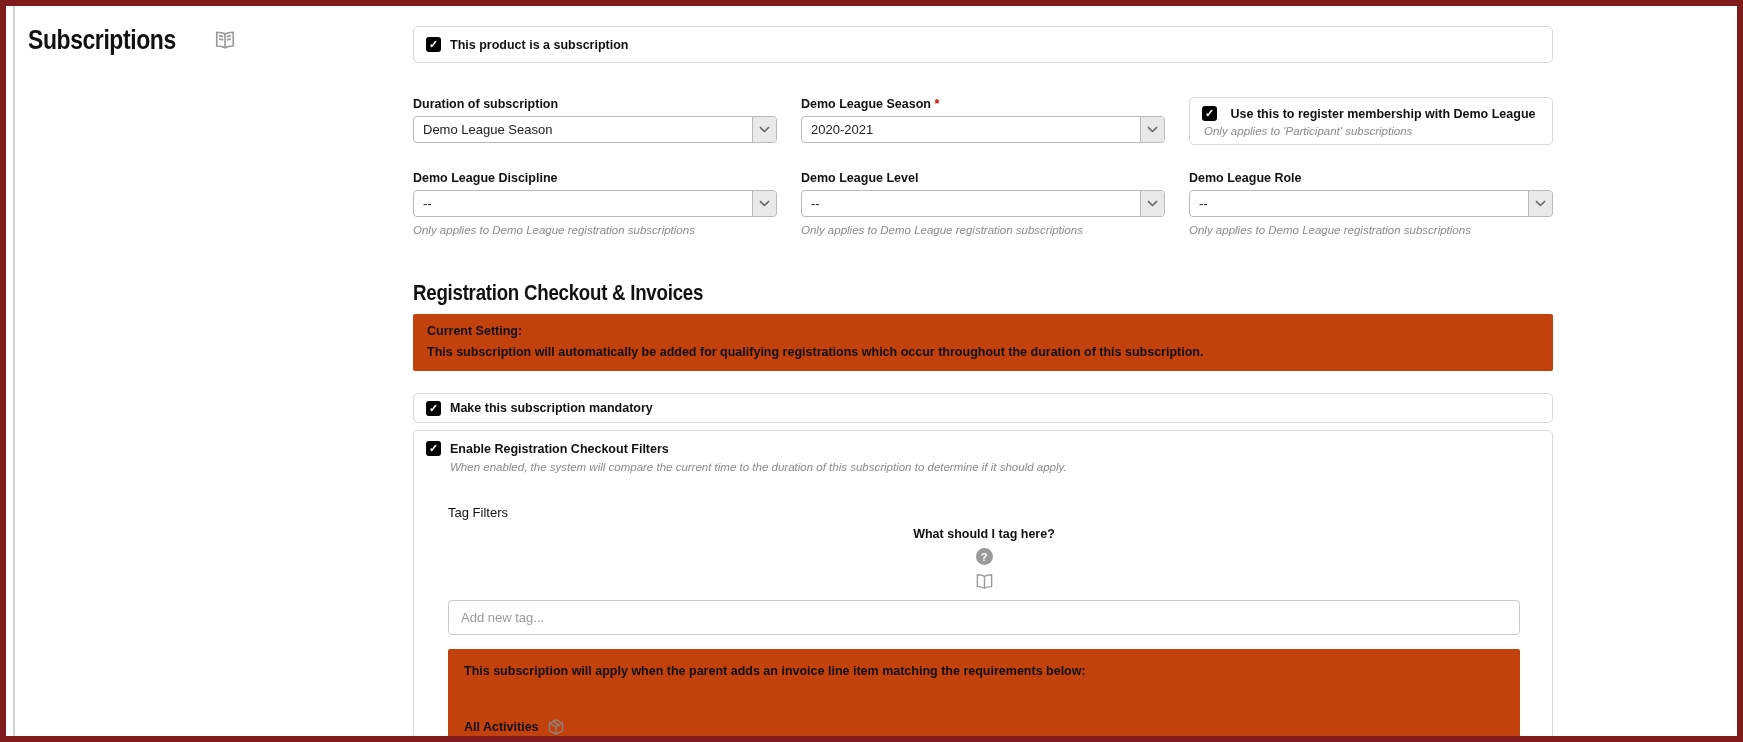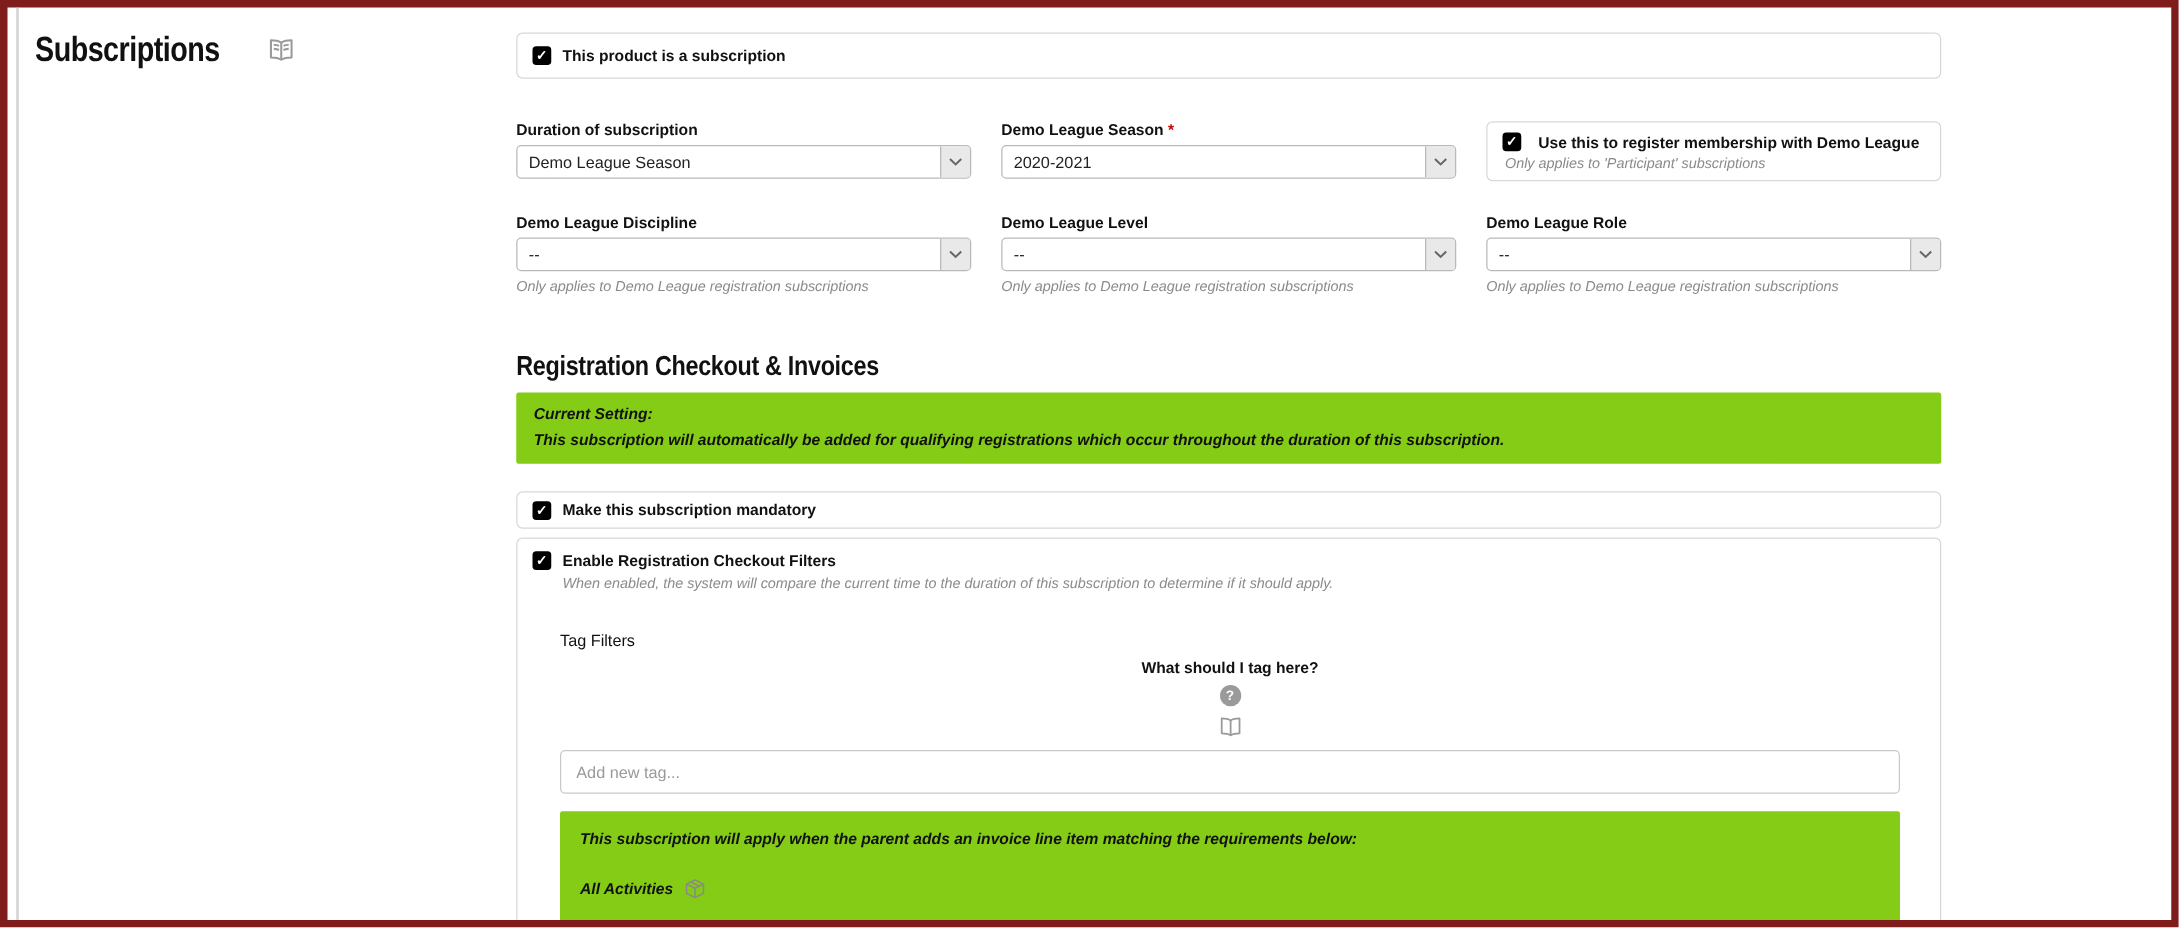--- a/index.html
+++ b/index.html
@@ -110,24 +110,23 @@
     margin-top: 44px;
     font-size: 22px;
     font-weight: 700;
     letter-spacing: -0.3px;
     transform: scaleX(0.85);
     transform-origin: left center;
     white-space: nowrap;
   }
 
   .notice {
-    background: #84cc16;
+    background: #c2410c;
     border-radius: 2px;
     padding: 10px 14px 12px;
-    font-style: italic;
   }
   .notice-title { font-size: 12.5px; font-weight: 700; }
   .notice-body { margin-top: 7px; font-size: 12.5px; font-weight: 700; }
 
   .notice-current { margin-top: 8px; }
 
   .box-mandatory { margin-top: 22px; height: 30px; padding: 0 12px; display: flex; align-items: center; }
 
   .box-filters { margin-top: 7px; padding: 10px 12px 16px; }
   .box-filters .muted-note { margin-left: 24px; margin-top: 5px; }
@@ -153,21 +152,21 @@
     padding: 0 12px;
     font-size: 13px;
     font-family: "Liberation Sans", sans-serif;
     color: #15803d;
     outline: none;
   }
   .tag-input::placeholder { color: #9a9a9a; }
 
   .notice-apply { margin-top: 14px; padding: 15px 16px 18px; }
   .apply-line { font-size: 12.5px; font-weight: 700; }
-  .activities-row { margin-top: 24px; display: flex; align-items: center; gap: 8px; }
+  .activities-row { margin-top: 40px; display: flex; align-items: center; gap: 8px; }
   .activities-label { font-size: 12.5px; font-weight: 700; }
 </style>
 </head>
 <body>
 
 <div class="page">
   <div class="left-rule"></div>
 
   <div class="page-title">
     <span class="title-text">Subscriptions</span>

